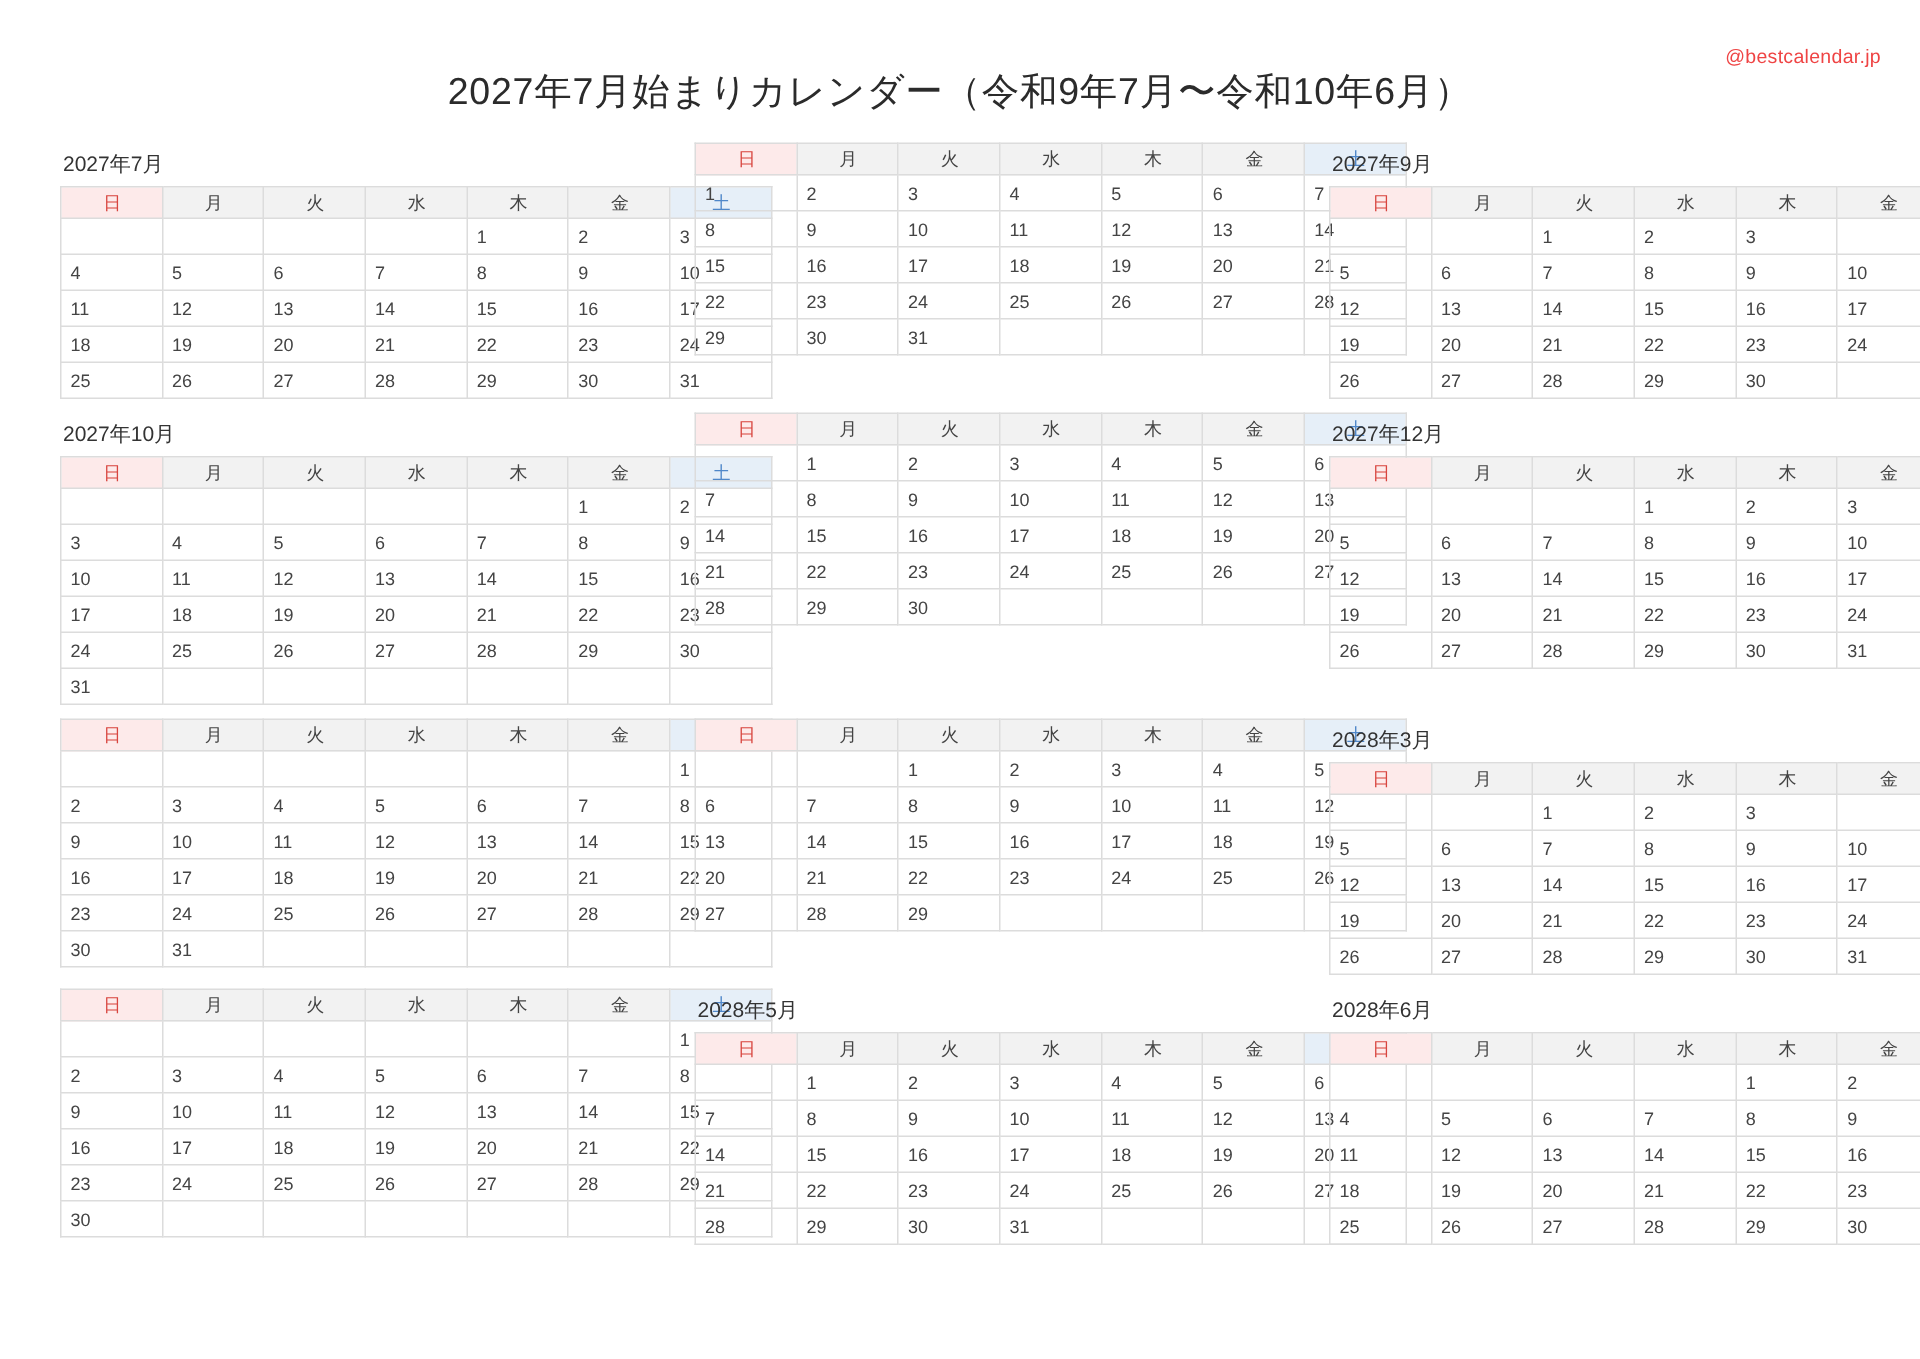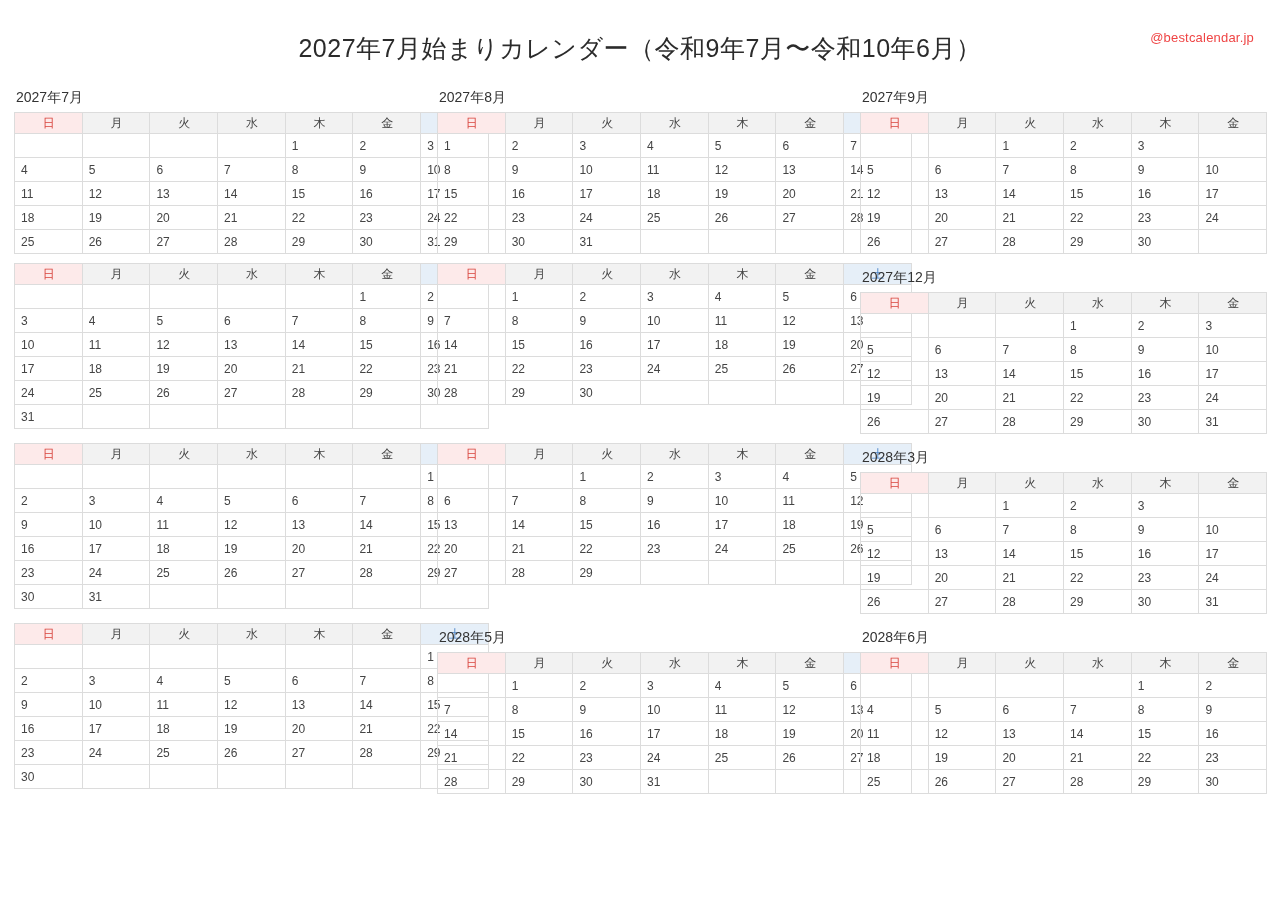--- a/index.html
+++ b/index.html
@@ -22,30 +22,30 @@
     font-size: 13px;
     color: #ef4444;
     letter-spacing: 0.2px;
   }
   .page-title {
     text-align: center;
     font-size: 25px;
     font-weight: normal;
     color: #2b2b2b;
     margin: 0;
-    padding-top: 32px;
+    padding-top: 44px;
     padding-bottom: 10px;
     letter-spacing: 0.5px;
   }
   .grid {
     display: grid;
     grid-template-columns: repeat(3, 410px);
     column-gap: 13px;
     row-gap: 0px;
-    padding-left: 14px;
+    padding-left: 40px;
     padding-top: 8px;
   }
   .month-block {
     margin-bottom: 9px;
   }
   .month-label {
     font-size: 14px;
     color: #333333;
     padding: 6px 2px 5px 2px;
   }
@@ -152,21 +152,20 @@
             <td>27</td>
             <td>28</td>
             <td>29</td>
             <td>30</td>
             <td class="sat">31</td>
           </tr>
         </tbody>
       </table>
     </div>
     <div class="month-block">
-      <div class="month-label">2027年8月</div>
       <table class="cal">
         <thead>
           <tr>
             <th class="sun">日</th>
             <th>月</th>
             <th>火</th>
             <th>水</th>
             <th>木</th>
             <th>金</th>
             <th class="sat">土</th>
@@ -272,20 +271,21 @@
             <td>27</td>
             <td>28</td>
             <td>29</td>
             <td>30</td>
             <td class="empty"></td>
           </tr>
         </tbody>
       </table>
     </div>
     <div class="month-block">
+      <div class="month-label">2027年10月</div>
       <table class="cal">
         <thead>
           <tr>
             <th class="sun">日</th>
             <th>月</th>
             <th>火</th>
             <th>水</th>
             <th>木</th>
             <th>金</th>
             <th class="sat">土</th>

